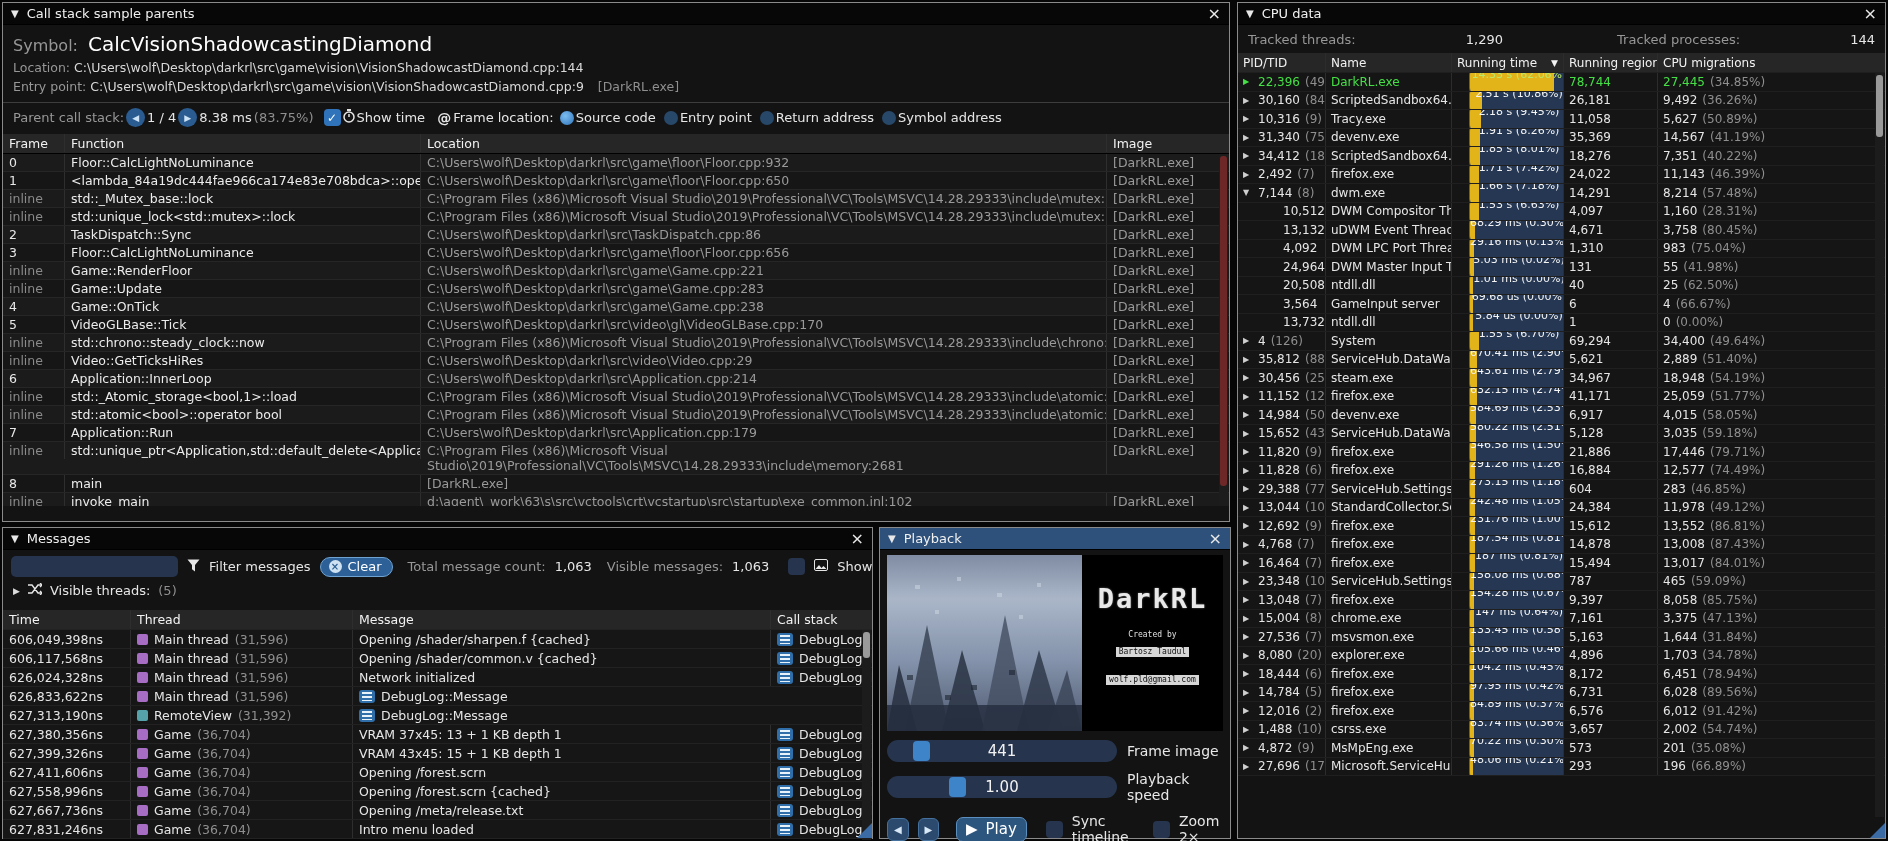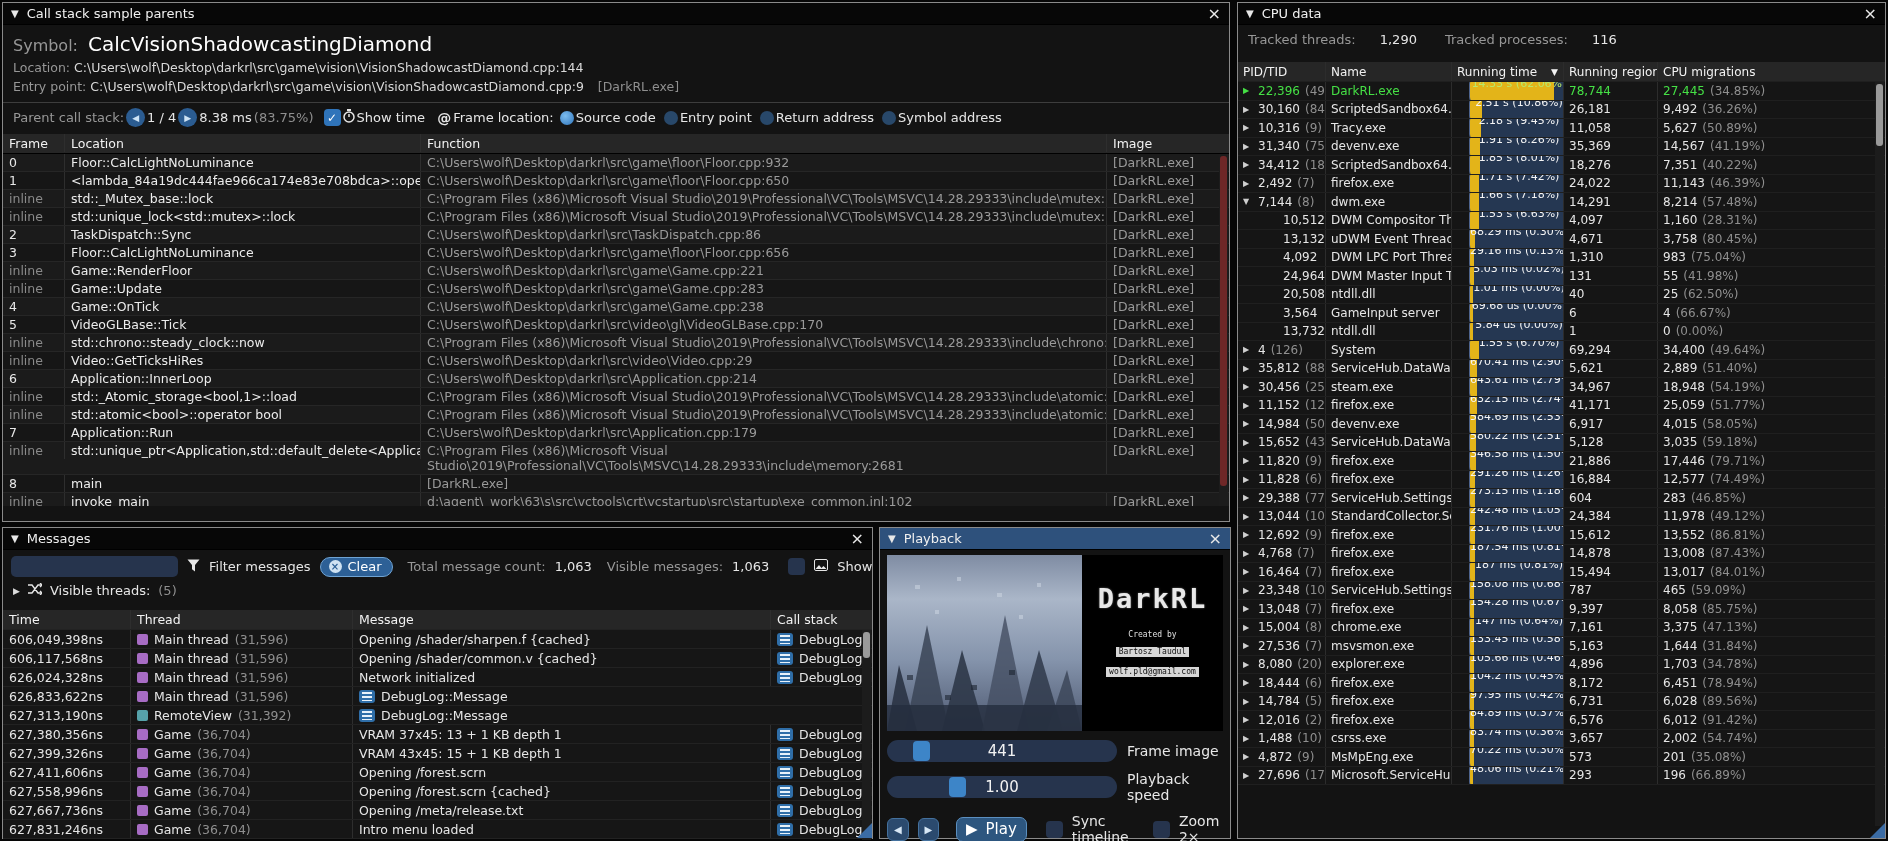--- a/index.html
+++ b/index.html
@@ -80,21 +80,21 @@
   .slider-row { display:flex; align-items:center; gap:10px; margin-top:9px; }
   .slider { position:relative; flex:0 0 230px; height:22px; background:#26344d; border-radius:11px; }
   .sl-handle { position:absolute; top:1px; width:17px; height:20px; background:#3d85c8; border-radius:4px; cursor:grab; }
   .sl-val { position:absolute; inset:0; display:flex; align-items:center; justify-content:center; font-size:15px; color:#f2f2f2; }
   .sl-label { font-size:14px; color:#e8e8e8; }
   .pb-buttons { display:flex; align-items:center; gap:9px; margin-top:10px; font-size:14px; }
   .sqbtn { width:31px; height:23px; background:#2b4a6e; border:1px solid #44719e; border-radius:6px; color:#d7e7f5; display:inline-flex; align-items:center; justify-content:center; font-size:10px; cursor:pointer; }
   .playbtn { display:inline-flex; align-items:center; gap:8px; width:104px; height:25px; justify-content:center; background:#2d567f; border:1px solid #5b8fc0; border-radius:7px; color:#fff; font-size:15px; cursor:pointer; }
 
   
-  .cpu-info { display:flex; gap:24px; padding:7px 10px 15px 10px; font-size:13px; align-items:baseline; }
+  .cpu-info { display:flex; gap:4px; padding:7px 10px 6px 10px; font-size:13px; align-items:baseline;justify-content:space-between; }
   .cpu-table { position:relative; font-size:12px; height:766px; overflow:hidden; }
   .cpu-row { display:grid; grid-template-columns:88px 126px 112px 94px 1fr; align-items:center; height:18.5px; border-bottom:1px solid #1f1f1f; background:#151515; }
   .cpu-row > div { padding:0 5px; white-space:nowrap; overflow:hidden; border-right:1px solid #2c2c2c; height:100%; display:flex; align-items:center; gap:5px; }
   .cpu-row > div:last-child { border-right:none; }
   .cpu-head { background:#262626; color:#f2f2f2; height:20px; }
   .cpu-head .sort { margin-left:auto; font-size:9px; }
   .exp { font-size:8px; color:#cfcfcf; width:10px; flex:0 0 auto; }
   .cpu-row.green, .cpu-row.green .exp { color:#45e045; }
   .cpu-row .cnt { color:#8f8f8f; }
   .cpu-row.child > div:first-child { padding-left:30px; }
@@ -153,22 +153,22 @@
       <span class="radio"></span>
       <span class="rlbl">Entry point</span>
       <span class="radio"></span>
       <span class="rlbl">Return address</span>
       <span class="radio"></span>
       <span class="rlbl">Symbol address</span>
     </div>
     <div class="cs-table">
       <div class="cs-row cs-head" id="cs-head">
           <div>Frame</div>
+          <div>Function</div>
           <div>Location</div>
-          <div>Function</div>
           <div>Image</div>
         </div>
       <div id="cs-rows">
           <div class="cs-row odd">
             <div class="cell-frame">0</div>
             <div class="cell-fn">Floor::CalcLightNoLuminance</div>
             <div class="cell-loc">C:\Users\wolf\Desktop\darkrl\src\game\floor\Floor.cpp:932</div>
             <div class="cell-img">[DarkRL.exe]</div>
           </div>
           <div class="cs-row even">
@@ -521,21 +521,21 @@
             <rect x="20" y="120" width="6" height="5"></rect>
               <rect x="84" y="130" width="6" height="5"></rect>
             <rect x="122" y="115" width="6" height="5"></rect>
               <rect x="58" y="140" width="6" height="5"></rect>
           </g>
         </svg>
         <div class="pb-logo-zone">
           <div class="pb-logo">DarkRL</div>
           <div class="pb-created">Created by</div>
           <div><span class="pb-author">Bartosz Taudul</span></div>
-          <div><span class="pb-author" style="margin-top:9px">wolf.pld@gmail.com</span></div>
+          <div><span class="pb-author" style="margin-top:17px">wolf.pld@gmail.com</span></div>
         </div>
       </div>
       <div class="slider-row">
         <div class="slider">
           <div class="sl-handle" style="left:26px"></div>
           <div class="sl-val">441</div>
         </div>
         <span class="sl-label">Frame image</span>
       </div>
       <div class="slider-row">
@@ -564,21 +564,21 @@
   <section class="panel" style="left:1237px; top:2px; width:649px; height:837px;">
     <div class="phead">
       <span class="tri">▼</span>
       <span>CPU data</span>
       <span class="x">×</span>
     </div>
     <div class="cpu-info">
       <span class="lbl">Tracked threads:</span>
       <span>1,290</span>
       <span class="lbl" style="margin-left:4px">Tracked processes:</span>
-      <span>116</span>
+      <span>144</span>
     </div>
     <div class="cpu-table">
       <div class="cpu-row cpu-head" id="cpu-head">
           <div>PID/TID</div>
           <div>Name</div>
           <div>Running time<span class="sort">▼</span></div>
           <div>Running regions</div>
           <div>CPU migrations</div>
         </div>
       <div id="cpu-rows">

